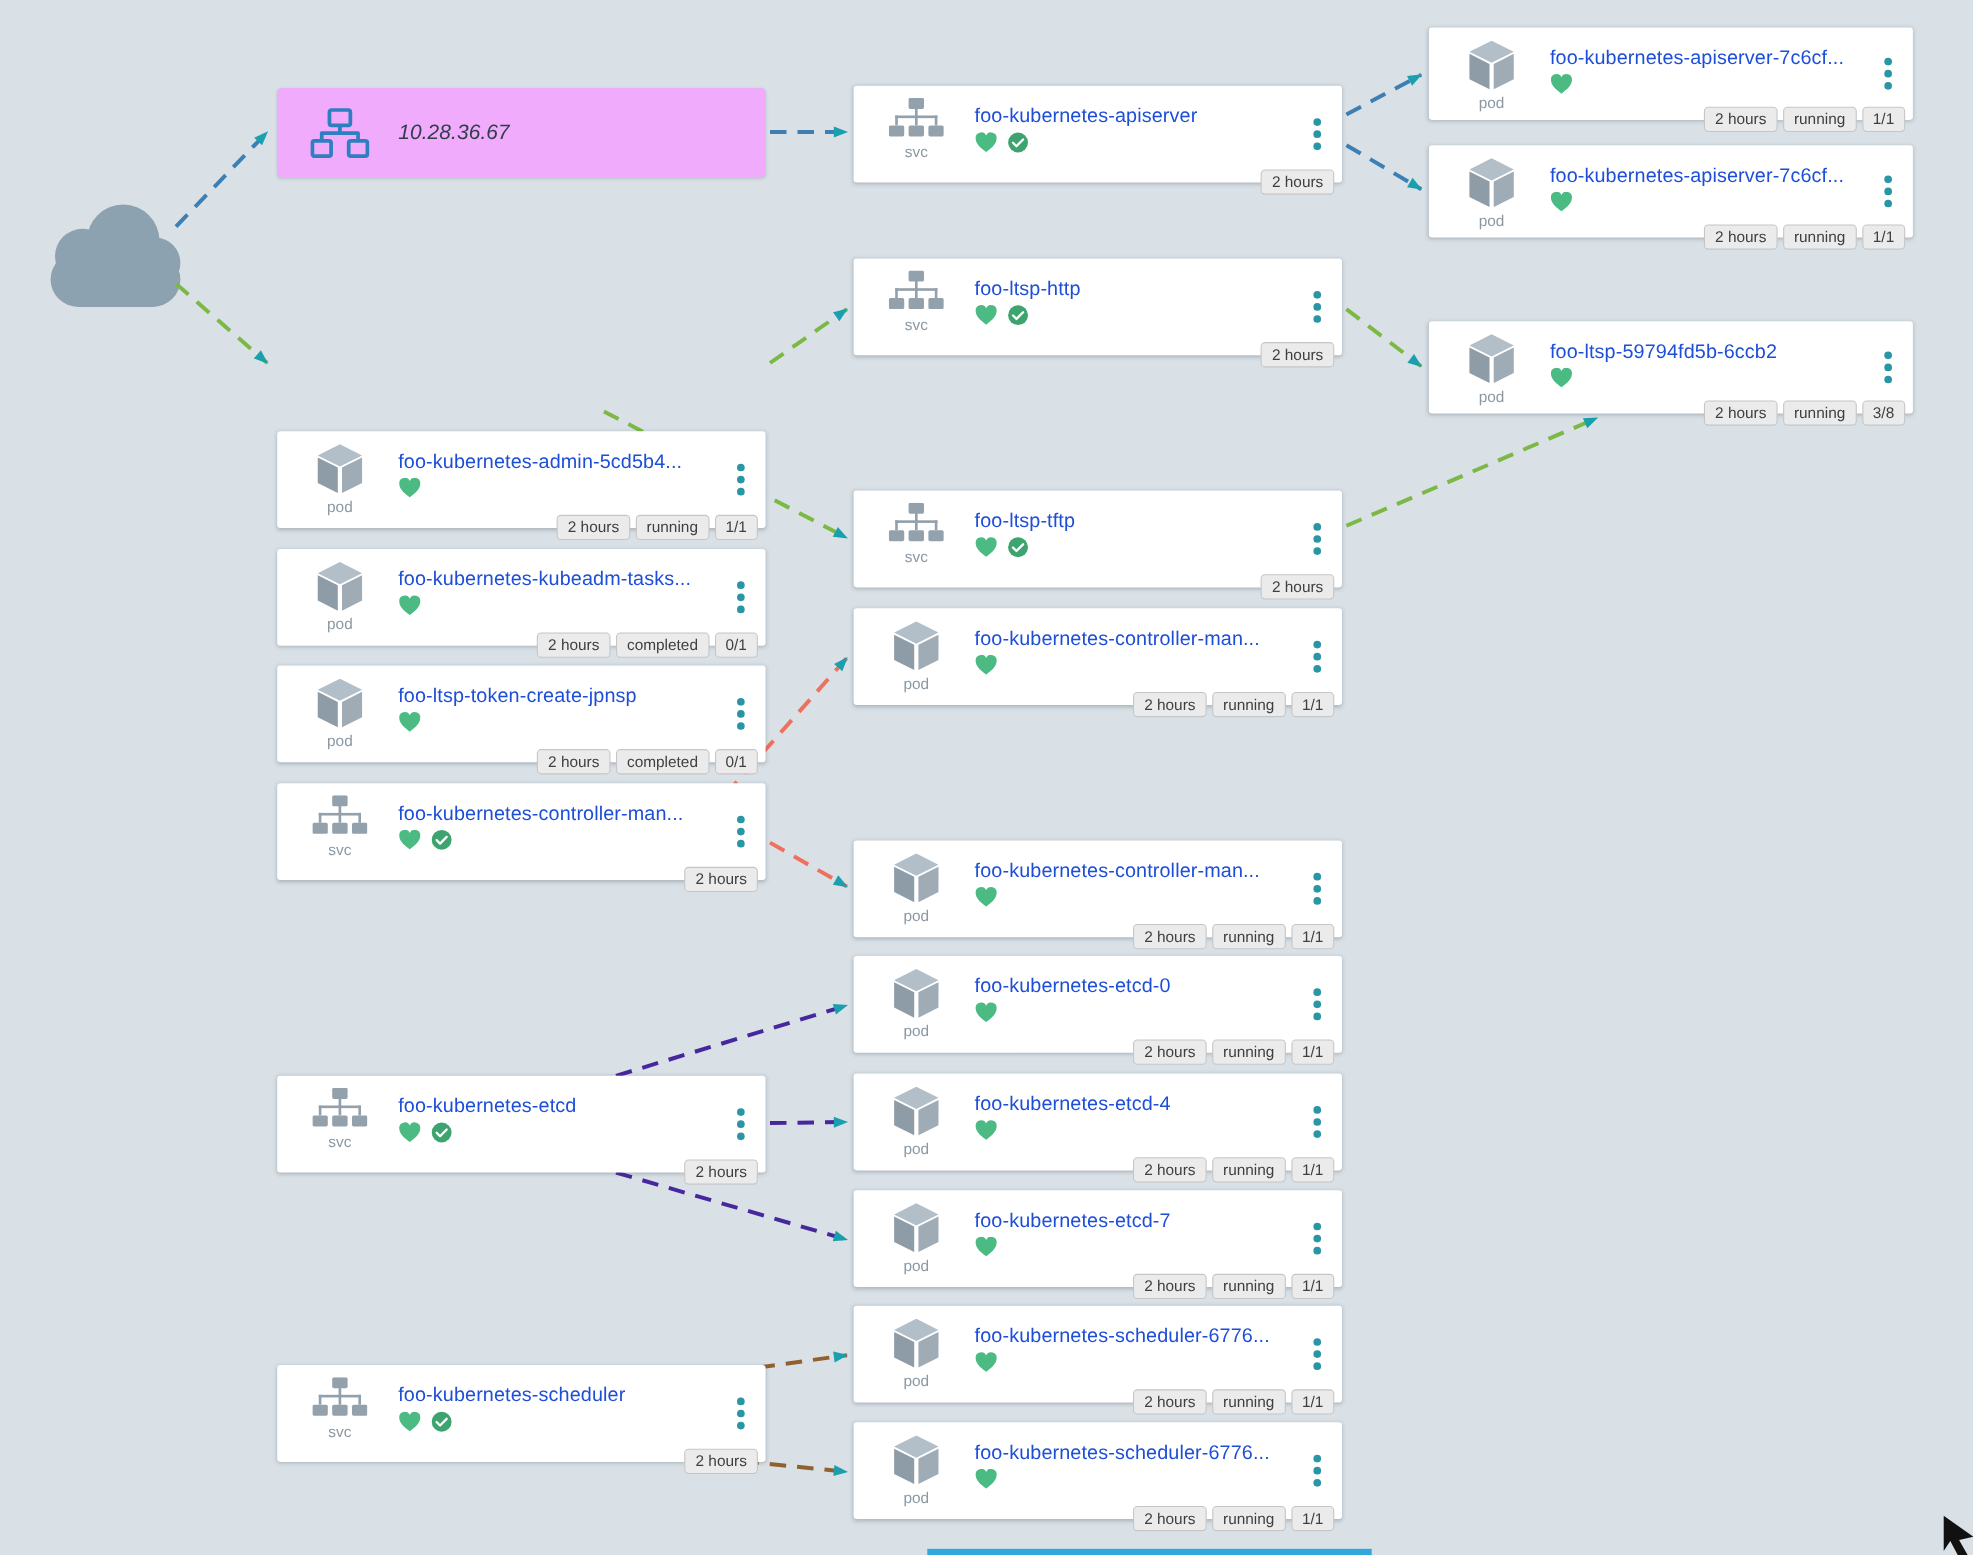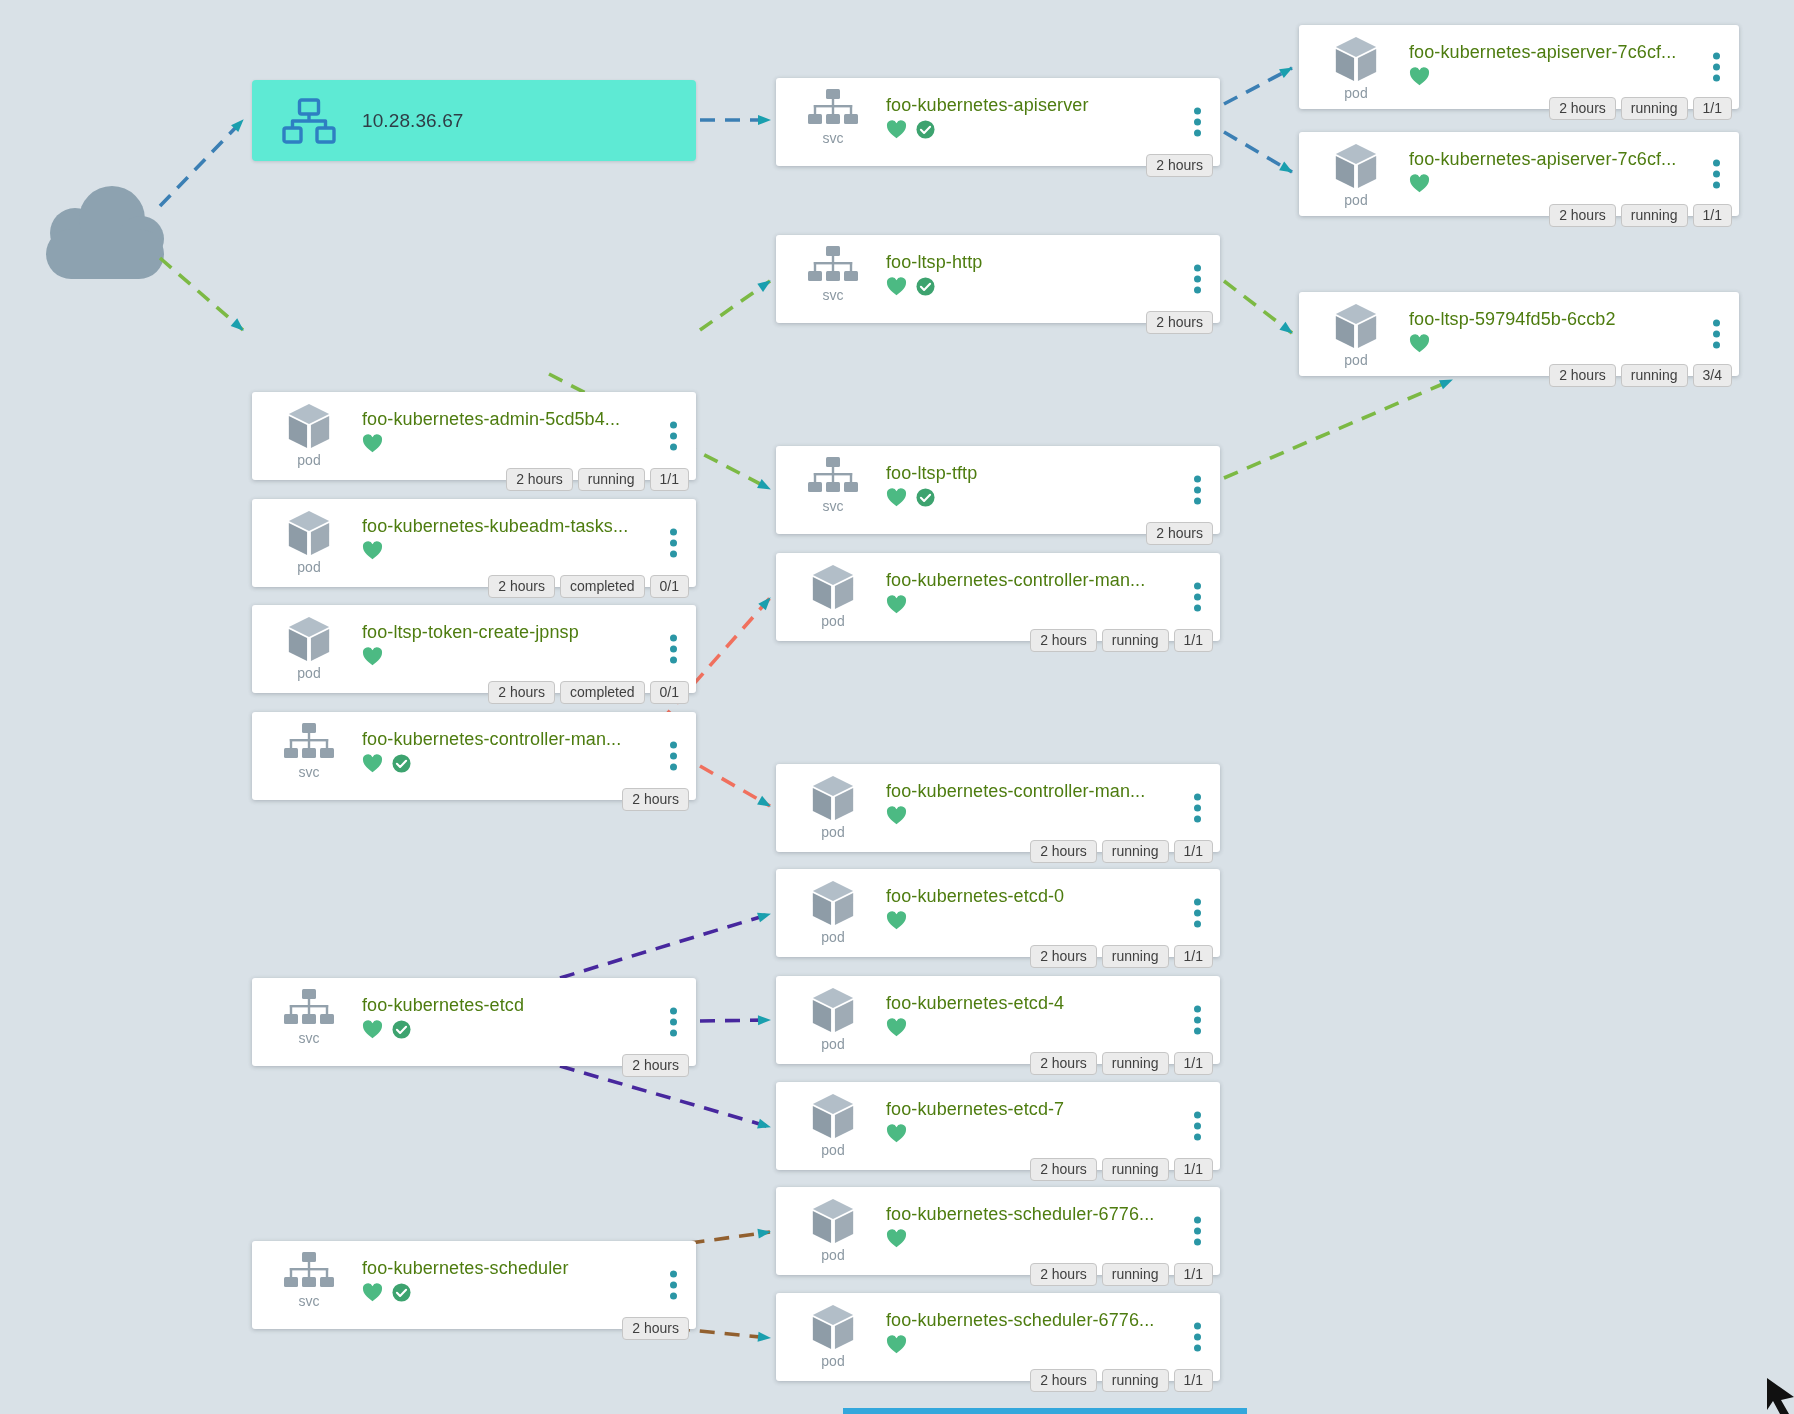--- a/index.html
+++ b/index.html
@@ -7,30 +7,30 @@
   body { font-family:"Liberation Sans", sans-serif; }
   #stage {
     position:relative; width:1794px; height:1414px;
     background:#d9e1e7; overflow:hidden;
   }
   #edge-layer { position:absolute; left:0; top:0; width:1794px; height:1414px; }
   .card {
     position:absolute; background:#ffffff; border-radius:3px;
     box-shadow:0 1px 4px rgba(55,65,75,.30);
   }
-  .card.host { background:#5eead4; border-radius:4px; box-shadow:0 1px 3px rgba(55,65,75,.18); }
+  .card.host { background:#f0abfc; border-radius:4px; box-shadow:0 1px 3px rgba(55,65,75,.18);font-style:italic; }
   .icon-wrap {
     position:absolute; left:26px; top:11px; width:62px;
     display:flex; flex-direction:column; align-items:center; gap:2px;justify-content:center;
   }
   .card.host .icon-wrap { top:50%; transform:translateY(-50%); }
   .type-label { font-size:14px; color:#8b98a2; line-height:1; }
   .title {
     position:absolute; left:110px; top:17px; font-size:18px;
-    color:#4d7c0f; white-space:nowrap; letter-spacing:.1px;
+    color:#1d4ed8; white-space:nowrap; letter-spacing:.1px;
   }
   .card.host .title { top:50%; transform:translateY(-50%); font-size:19px; color:#2f3d46; }
   .health { position:absolute; left:110px; top:42px; display:flex; align-items:center; gap:9px; }
   .kebab {
     position:absolute; right:14px; top:50%; transform:translateY(-50%);
     display:flex; flex-direction:column; gap:4px; padding:5px; cursor:pointer;
   }
   .kebab i { width:7px; height:7px; border-radius:50%; display:block; }
   .badges { position:absolute; right:7px; bottom:-11px; display:flex; gap:5px; }
   .badge {
@@ -227,21 +227,21 @@
         </svg>
       </div>
       <div class="kebab">
         <i style="background:#2a96a5"></i>
         <i style="background:#2a96a5"></i>
         <i style="background:#2a96a5"></i>
       </div>
       <div class="badges">
         <span class="badge">2 hours</span>
         <span class="badge">running</span>
-        <span class="badge">3/4</span>
+        <span class="badge">3/8</span>
       </div>
     </div>
     <div class="card pod" style="left: 252px; top: 392px; width: 444px; height: 88px;">
       <div class="icon-wrap">
         <svg width="46" height="48" viewBox="0 0 46 50">
           <polygon points="23,1 44,11.5 23,22 2,11.5" fill="#b2bec8"></polygon>
           <polygon points="2,13.5 21,23 21,47 2,37.5" fill="#8e9ca7"></polygon>
           <polygon points="44,13.5 25,23 25,47 44,37.5" fill="#9fabb5"></polygon>
         </svg>
         <span class="type-label">pod</span>

